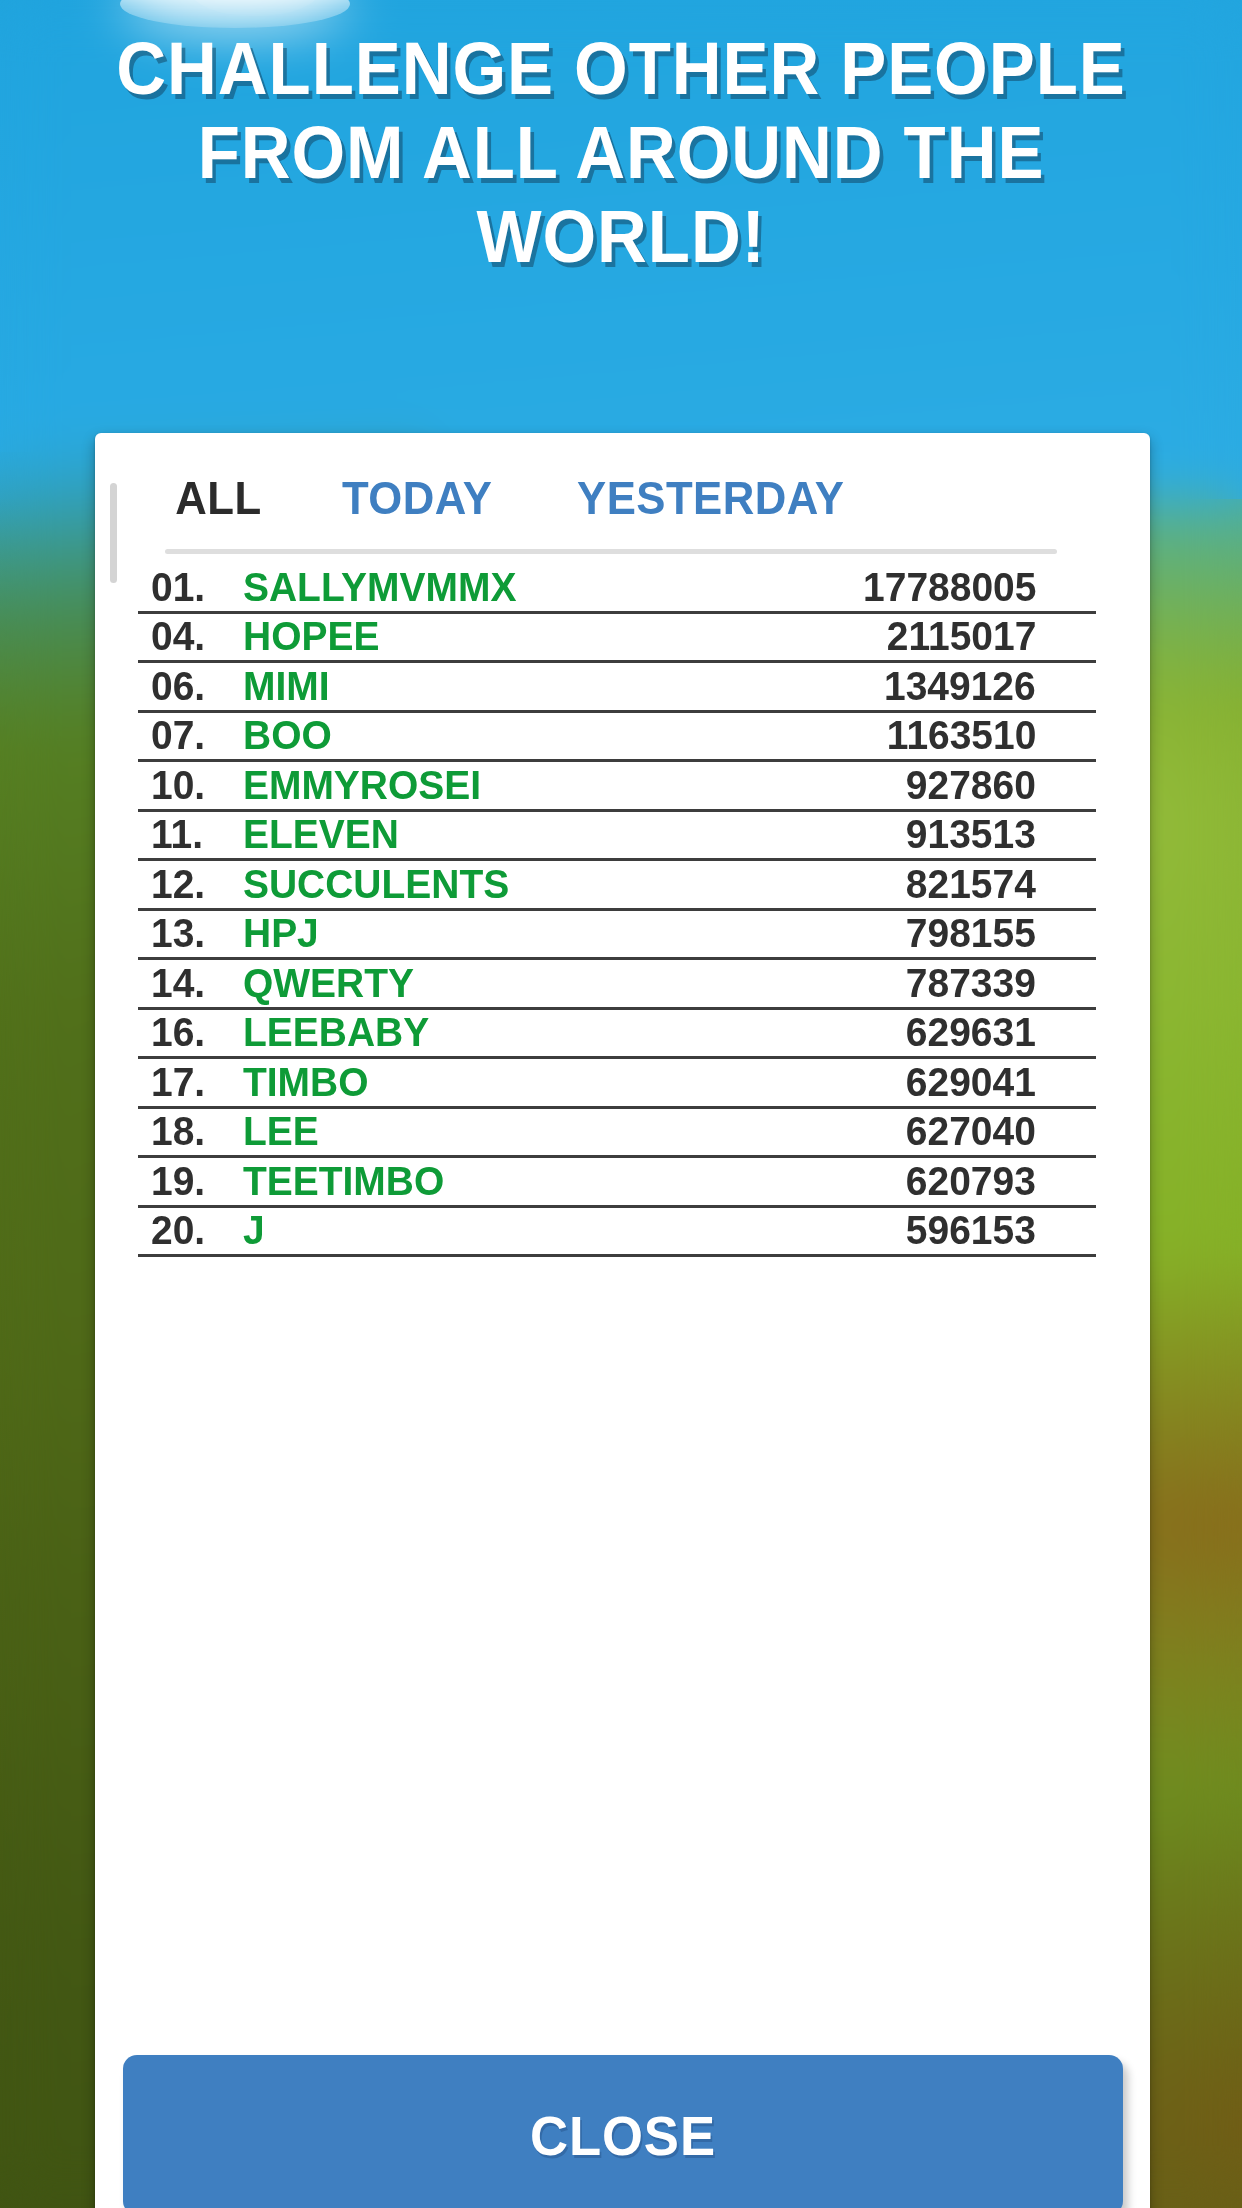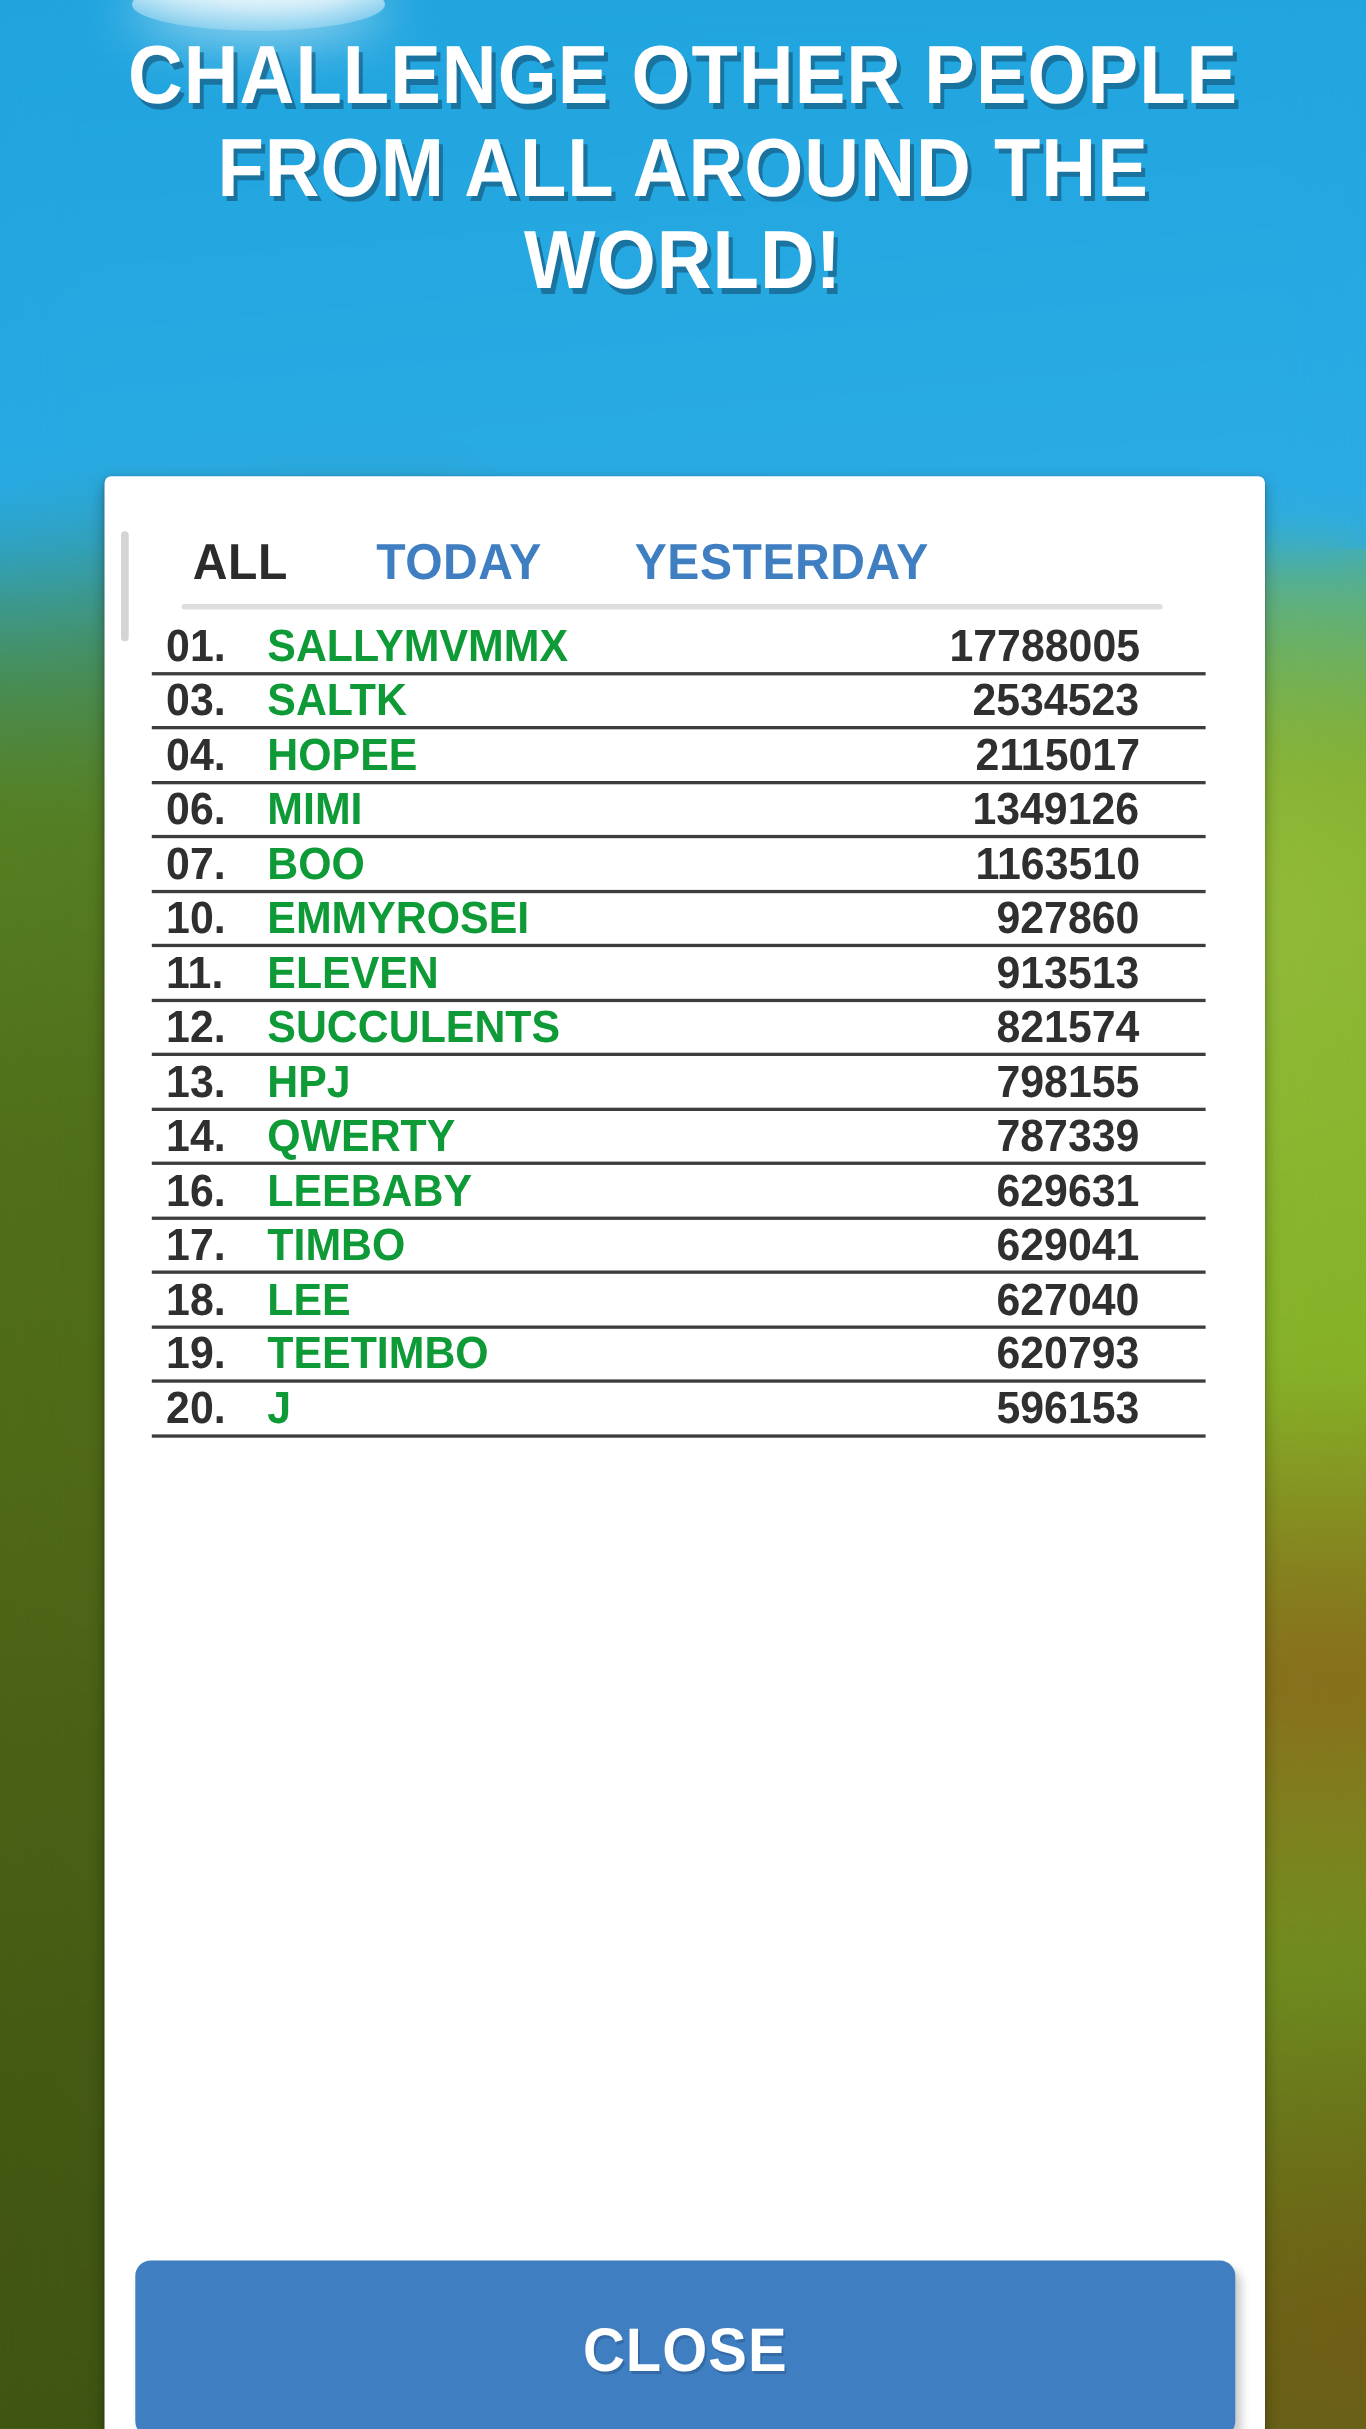--- a/index.html
+++ b/index.html
@@ -117,21 +117,21 @@
     border-radius: 4px;
   }
 
   
   #tab-bar {
     position: absolute;
     left: 0; right: 0;
     top: 38px;
     height: 66px;
     display: flex;
-    align-items: flex-end;
+    align-items: flex-start;
     padding-left: 78px;
   }
   .tab {
     font-size: 46px;
     font-weight: 700;
     letter-spacing: .5px;
     font-family: "Liberation Sans Narrow", "Liberation Sans", sans-serif;
     transform: scaleX(.95);
     cursor: pointer;
     white-space: nowrap;
@@ -258,25 +258,20 @@
 
   <div id="tab-divider"></div>
 
   <div id="rank-list">
       <div class="rank-row">
         <div class="rank-num">01.</div>
         <div class="rank-name">SALLYMVMMX</div>
         <div class="rank-score">17788005</div>
       </div>
       <div class="rank-row">
-        <div class="rank-num">03.</div>
-        <div class="rank-name">SALTK</div>
-        <div class="rank-score">2534523</div>
-      </div>
-      <div class="rank-row">
         <div class="rank-num">04.</div>
         <div class="rank-name">HOPEE</div>
         <div class="rank-score">2115017</div>
       </div>
       <div class="rank-row">
         <div class="rank-num">06.</div>
         <div class="rank-name">MIMI</div>
         <div class="rank-score">1349126</div>
       </div>
       <div class="rank-row">

